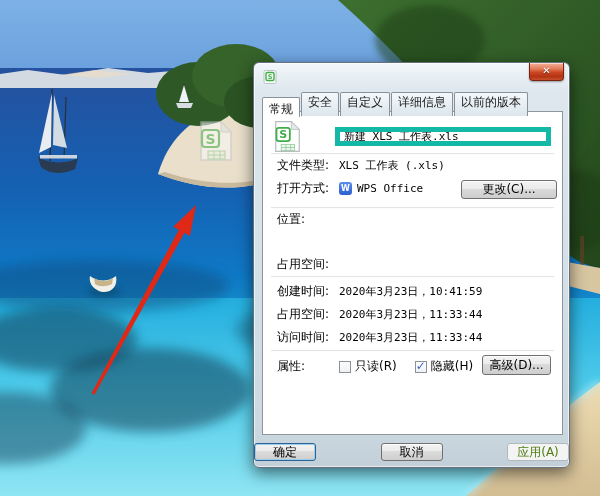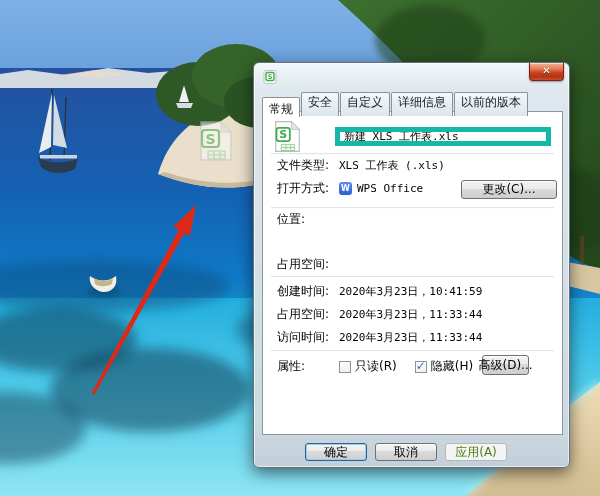--- a/index.html
+++ b/index.html
@@ -48,34 +48,34 @@
   .fileicon-big { position:absolute; left:9px; top:8px; }
   .filename-input { position:absolute; left:72px; top:15px; width:216px; height:19px;
                     border:5px solid #14b8a6; background:#fff; font-size:11px;
                     font-family:"DejaVu Sans Mono","DejaVu Sans",monospace; padding:1px 4px; color:#000; }
 
   .win-btn { border:1px solid #707070; border-radius:3px; font-size:12px; color:#000; text-align:center;
              background:linear-gradient(180deg,#f2f3f3 0%,#ebebeb 45%,#dbdbdb 46%,#cecece 100%);
              box-shadow:inset 0 1px 0 rgba(255,255,255,.8); cursor:default;
              display:flex; align-items:center; justify-content:center; white-space:nowrap; }
   .btn-change { position:absolute; left:198px; top:68px; width:96px; height:19px; }
-  .btn-advanced { position:absolute; left:219px; top:243px; width:47px; height:20px; }
+  .btn-advanced { position:absolute; left:219px; top:243px; width:69px; height:20px; }
 
   .checkbox { width:12px; height:12px; border:1px solid #8b9298; background:linear-gradient(180deg,#fdfdfd,#eef1f3);
               position:relative; flex:none; margin-right:4px; }
   .checkbox.checked::after { content:"✓"; position:absolute; left:0px; top:-3px; font-size:12px;
                              font-weight:bold; color:#3a67c4; }
   .attr-gap { width:18px; flex:none; }
 
   .wps-icon { width:13px; height:13px; border-radius:3px; background:linear-gradient(180deg,#5a8cf0,#2d5fd0);
               color:#fff; font-size:8px; font-weight:bold; text-align:center; line-height:13px;
               flex:none; margin-right:5px; }
 
-  .footer { position:absolute; left:0; top:380px; width:100%; display:flex; justify-content:center;
-            gap:8px; padding-right:11px; }
+  .footer { position:absolute; left:0; top:380px; width:100%; display:flex; justify-content:space-between;
+            gap:8px; }
   .footer .win-btn { width:62px; height:18px; }
   .btn-ok { border-color:#2a6496; box-shadow:inset 0 0 0 1px #9ecbe8, inset 0 1px 0 rgba(255,255,255,.8); }
   .win-btn.disabled { background:#f4f4f4; border-color:#b2b8bc; color:#4d7c0f; box-shadow:none; }
 </style>
 </head>
 <body>
 
 <div class="desktop">
 
   <svg class="scenery" width="600" height="496" viewBox="0 0 600 496">

